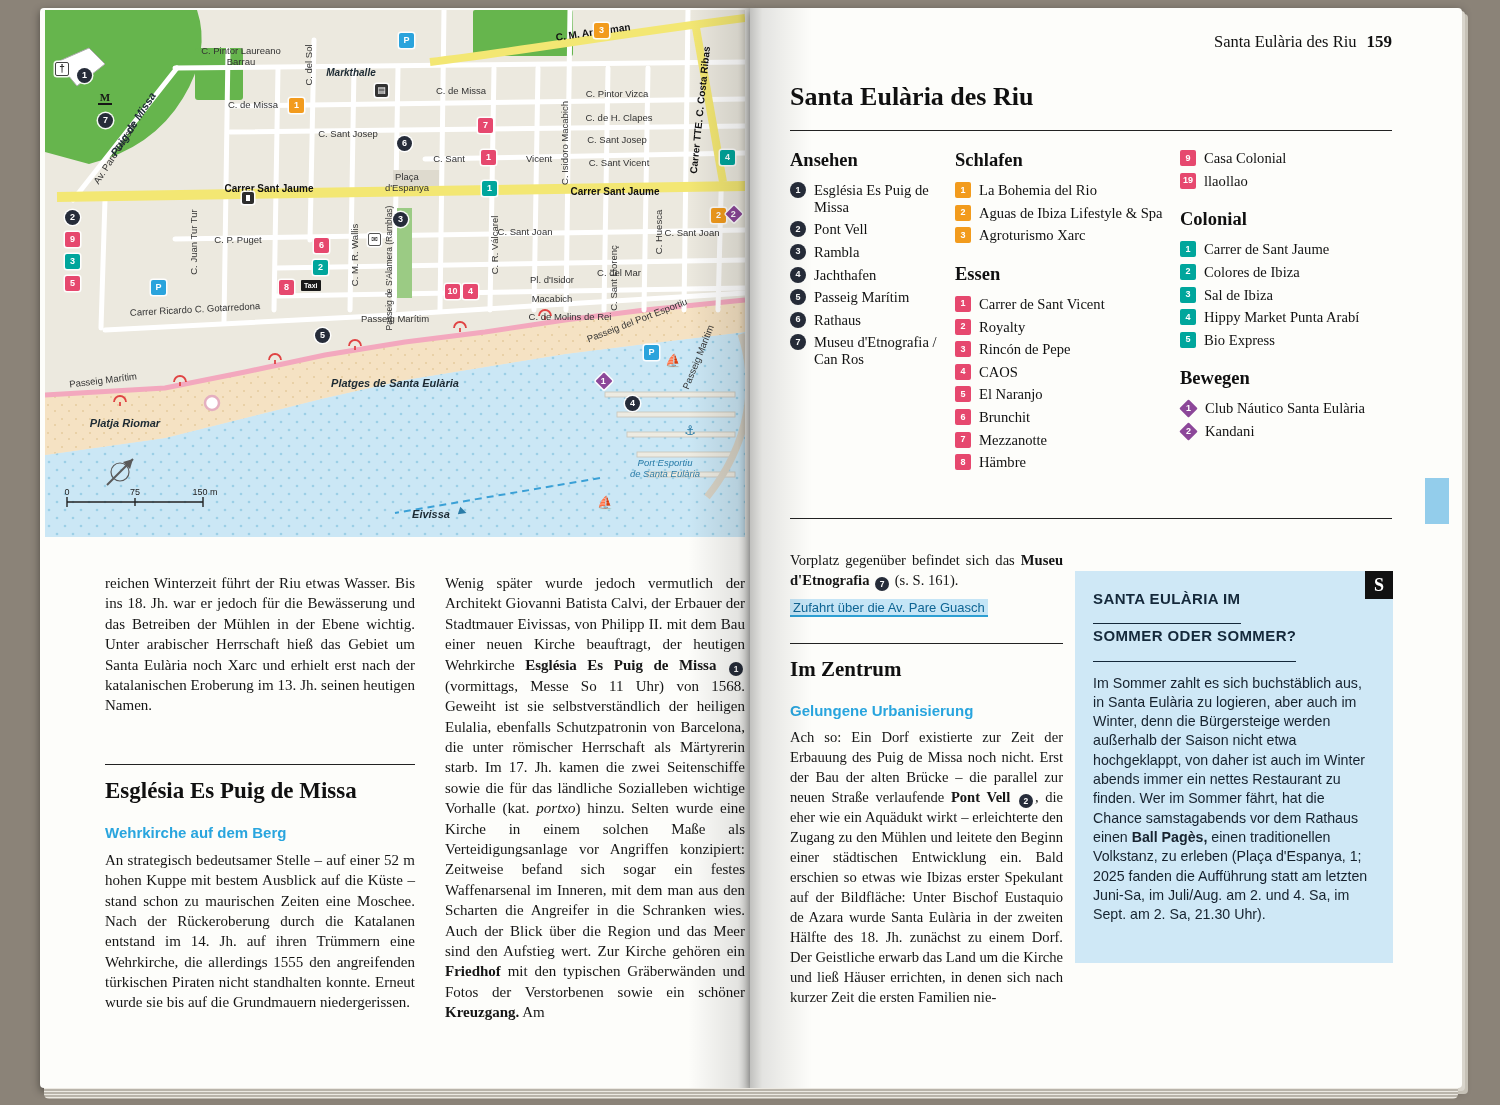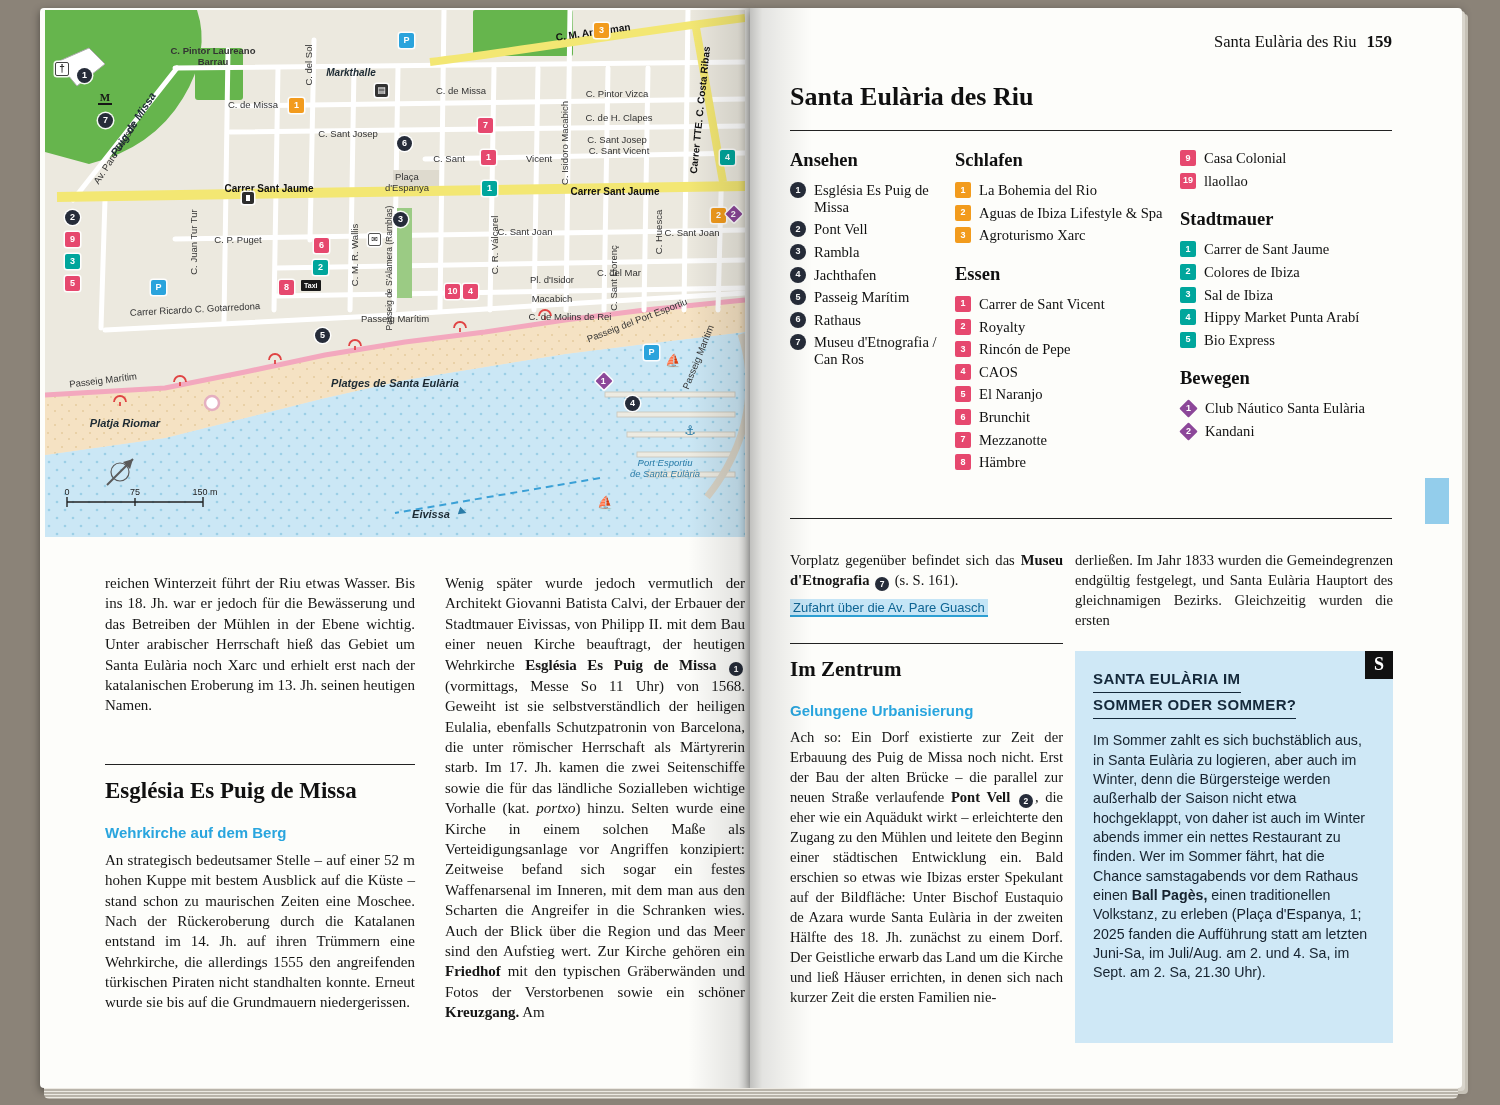--- a/index.html
+++ b/index.html
@@ -86,21 +86,21 @@
   .rp-col1 .h2block{margin-top:26px;}
   .rp-col1 .h2block h2{font-size:21px;}
   .zufahrt{margin-top:7px;}
   .zufahrt span{display:inline-block;background:#c5e5f6;color:#0e6493;border-bottom:2px solid #2d9fd3;
         font:13px "Liberation Sans","DejaVu Sans",sans-serif;padding:1px 3px 0;}
   .infobox{position:relative;margin-top:20px;background:#cfe8f6;padding:16px 18px;height:360px;}
   .ib-badge{position:absolute;top:0;right:0;width:28px;height:28px;background:#111;color:#fff;
         display:flex;align-items:center;justify-content:center;font:bold 18px "Liberation Serif",serif;}
   .ib-title{font:bold 15px/1.55 "Liberation Sans","DejaVu Sans",sans-serif;letter-spacing:.4px;
         color:#14283a;padding-right:34px;margin-bottom:12px;}
-  .ib-title span{display:block;width:max-content;border-bottom:1.5px solid #14283a;padding-bottom:2px;}
+  .ib-title span{display:block;width:max-content;border-bottom:1.5px solid #14283a;padding-bottom:13px;}
   .ib-body{margin:0;font:14.2px/1.36 "Liberation Sans","DejaVu Sans",sans-serif;color:#16222e;text-align:left;}
   .page-tab{position:absolute;left:675px;top:470px;width:24px;height:46px;background:#93cdeb;}
 </style>
 </head>
 <body>
 
 <div class="stage">
 
   <div class="page page-left">
 
@@ -190,21 +190,21 @@
           <path d="M88,449 L78,452 85,459 Z" fill="#5a5a5a"></path>
         </g>
         <g stroke="#222222" stroke-width="1.4">
           <path d="M22,492 L158,492"></path>
             <path d="M22,487 L22,497"></path>
             <path d="M90,488 L90,496"></path>
             <path d="M158,487 L158,497"></path>
         </g>
       </svg>
       <div class="map-labels">
-          <div class="mlabel street multi" style="left: 168px; top: 46px; width: 88px; transform: translate(-50%, -50%); font-weight: bold;">C. Pintor Laureano Barrau</div>
+          <div class="mlabel street multi" style="left: 196px; top: 46px; width: 88px; transform: translate(-50%, -50%);">C. Pintor Laureano Barrau</div>
           <div class="mlabel street" style="left: 263px; top: 55px; transform: translate(-50%, -50%) rotate(-90deg);">C. del Sol</div>
           <div class="mlabel area-sm" style="left: 306px; top: 62px; transform: translate(-50%, -50%);">Markthalle</div>
           <div class="mlabel street" style="left: 208px; top: 94px; transform: translate(-50%, -50%);">C. de Missa</div>
           <div class="mlabel street" style="left: 416px; top: 80px; transform: translate(-50%, -50%);">C. de Missa</div>
           <div class="mlabel street" style="left: 303px; top: 123px; transform: translate(-50%, -50%);">C. Sant Josep</div>
           <div class="mlabel street" style="left: 404px; top: 148px; transform: translate(-50%, -50%);">C. Sant</div>
           <div class="mlabel street" style="left: 450px; top: 148px; transform: translate(-50%, -50%); margin-left: 44px;">Vicent</div>
           <div class="mlabel street multi" style="left: 362px; top: 172px; width: 58px; transform: translate(-50%, -50%);">Plaça d'Espanya</div>
           <div class="mlabel street-bold" style="left: 224px; top: 178px; transform: translate(-50%, -50%);">Carrer Sant Jaume</div>
           <div class="mlabel street-bold" style="left: 570px; top: 181px; transform: translate(-50%, -50%);">Carrer Sant Jaume</div>
@@ -213,21 +213,21 @@
           <div class="mlabel street" style="left: 70px; top: 143px; transform: translate(-50%, -50%) rotate(-57deg);">Av. Pare Guasch</div>
           <div class="mlabel area" style="left: 88px; top: 114px; transform: translate(-50%, -50%) rotate(-57deg);">Puig de Missa</div>
           <div class="mlabel street" style="left: 309px; top: 245px; transform: translate(-50%, -50%) rotate(-90deg);">C. M. R. Wallis</div>
           <div class="mlabel street-sm" style="left: 344px; top: 258px; transform: translate(-50%, -50%) rotate(-90deg);">Passeig de S'Alamera (Ramblas)</div>
           <div class="mlabel street" style="left: 519px; top: 133px; transform: translate(-50%, -50%) rotate(-90deg);">C. Isidoro Macabich</div>
           <div class="mlabel street" style="left: 449px; top: 235px; transform: translate(-50%, -50%) rotate(-90deg);">C. R. Válcarel</div>
           <div class="mlabel street" style="left: 480px; top: 221px; transform: translate(-50%, -50%);">C. Sant Joan</div>
           <div class="mlabel street" style="left: 572px; top: 83px; transform: translate(-50%, -50%);">C. Pintor Vizca</div>
           <div class="mlabel street" style="left: 574px; top: 107px; transform: translate(-50%, -50%);">C. de H. Clapes</div>
           <div class="mlabel street" style="left: 572px; top: 129px; transform: translate(-50%, -50%);">C. Sant Josep</div>
-          <div class="mlabel street" style="left: 574px; top: 140px; transform: translate(-50%, -50%);">C. Sant Vicent</div>
+          <div class="mlabel street" style="left: 574px; top: 152px; transform: translate(-50%, -50%);">C. Sant Vicent</div>
           <div class="mlabel street-bold" style="left: 548px; top: 22px; transform: translate(-50%, -50%) rotate(-8deg);">C. M. Ankerman</div>
           <div class="mlabel street-bold" style="left: 655px; top: 100px; transform: translate(-50%, -50%) rotate(-84deg);">Carrer TTE. C. Costa Ribas</div>
           <div class="mlabel street" style="left: 613px; top: 222px; transform: translate(-50%, -50%) rotate(-90deg);">C. Huesca</div>
           <div class="mlabel street" style="left: 568px; top: 268px; transform: translate(-50%, -50%) rotate(-90deg);">C. Sant Llorenç</div>
           <div class="mlabel street" style="left: 647px; top: 222px; transform: translate(-50%, -50%);">C. Sant Joan</div>
           <div class="mlabel street" style="left: 507px; top: 269px; transform: translate(-50%, -50%);">Pl. d'Isidor</div>
           <div class="mlabel street" style="left: 507px; top: 288px; transform: translate(-50%, -50%);">Macabich</div>
           <div class="mlabel street" style="left: 574px; top: 262px; transform: translate(-50%, -50%); text-align: center;">C. del Mar</div>
           <div class="mlabel street" style="left: 525px; top: 306px; transform: translate(-50%, -50%);">C. de Molins de Rei</div>
           <div class="mlabel street" style="left: 350px; top: 308px; transform: translate(-50%, -50%);">Passeig Marítim</div>
@@ -411,21 +411,21 @@
                 <span class="badge sq-red">9</span>
                 <span class="li-label">Casa Colonial</span>
               </div>
               <div class="li">
                 <span class="badge sq-red">19</span>
                 <span class="li-label">llaollao</span>
               </div>
             </div>
         </div>
         <div class="lsec">
-          <h3>Stadtmauer</h3>
+          <h3>Colonial</h3>
           <div>
               <div class="li">
                 <span class="badge sq-teal">1</span>
                 <span class="li-label">Carrer de Sant Jaume</span>
               </div>
               <div class="li">
                 <span class="badge sq-teal">2</span>
                 <span class="li-label">Colores de Ibiza</span>
               </div>
               <div class="li">
@@ -470,21 +470,20 @@
         <span>Zufahrt über die Av. Pare Guasch</span>
       </div>
       <div class="h2block">
         <h2>Im Zentrum</h2>
       </div>
       <div class="subhead">Gelungene Urbanisierung</div>
       <p class="body"><span>Ach so: Ein Dorf existierte zur Zeit der Erbauung des Puig de Missa noch nicht. Erst der Bau der alten Brücke – die parallel zur neuen Straße verlaufende </span><span class="b">Pont Vell </span><span class="badge circle inline">2</span><span>, die eher wie ein Aquädukt wirkt – erleichterte den Zugang zu den Mühlen und leitete den Beginn einer städtischen Entwicklung ein. Bald erschien so etwas wie Ibizas erster Spekulant auf der Bildfläche: Unter Bischof Eustaquio de Azara wurde Santa Eulària in der zweiten Hälfte des 18. Jh. zunächst zu einem Dorf. Der Geistliche erwarb das Land um die Kirche und ließ Häuser errichten, in denen sich nach kurzer Zeit die ersten Familien nie-</span></p>
     </div>
 
     <div class="rp-col2">
-      <p class="body">derließen. Im Jahr 1833 wurden die Gemeindegrenzen endgültig festgelegt, und Santa Eulària Hauptort des gleichnamigen Bezirks. Gleichzeitig wurden die ersten</p>
       <div class="infobox">
         <div class="ib-badge">S</div>
         <div class="ib-title">
           <span>SANTA EULÀRIA IM</span>
           <span>SOMMER ODER SOMMER?</span>
         </div>
         <p class="ib-body"><span>Im Sommer zahlt es sich buchstäblich aus, in Santa Eulària zu logieren, aber auch im Winter, denn die Bürgersteige werden außerhalb der Saison nicht etwa hochgeklappt, von daher ist auch im Winter abends immer ein nettes Restaurant zu finden. Wer im Sommer fährt, hat die Chance samstagabends vor dem Rathaus einen </span><span class="b">Ball Pagès,</span><span> einen traditionellen Volkstanz, zu erleben (Plaça d'Espanya, 1; 2025 fanden die Aufführung statt am letzten Juni-Sa, im Juli/Aug. am 2. und 4. Sa, im Sept. am 2. Sa, 21.30 Uhr).</span></p>
       </div>
     </div>
 

